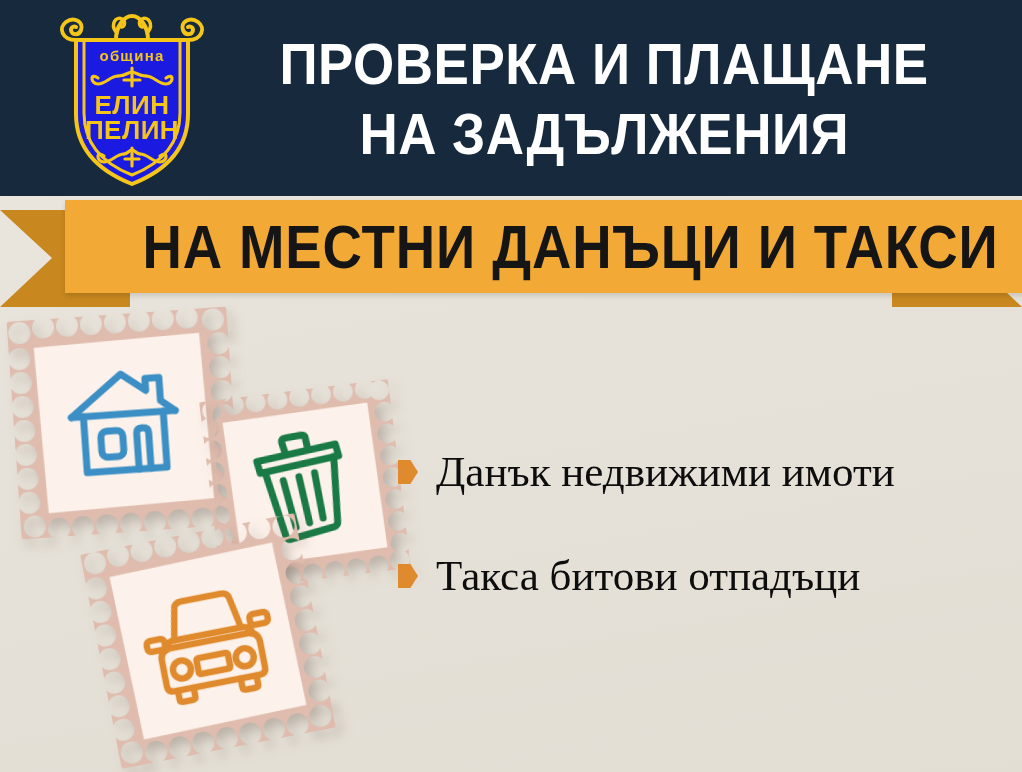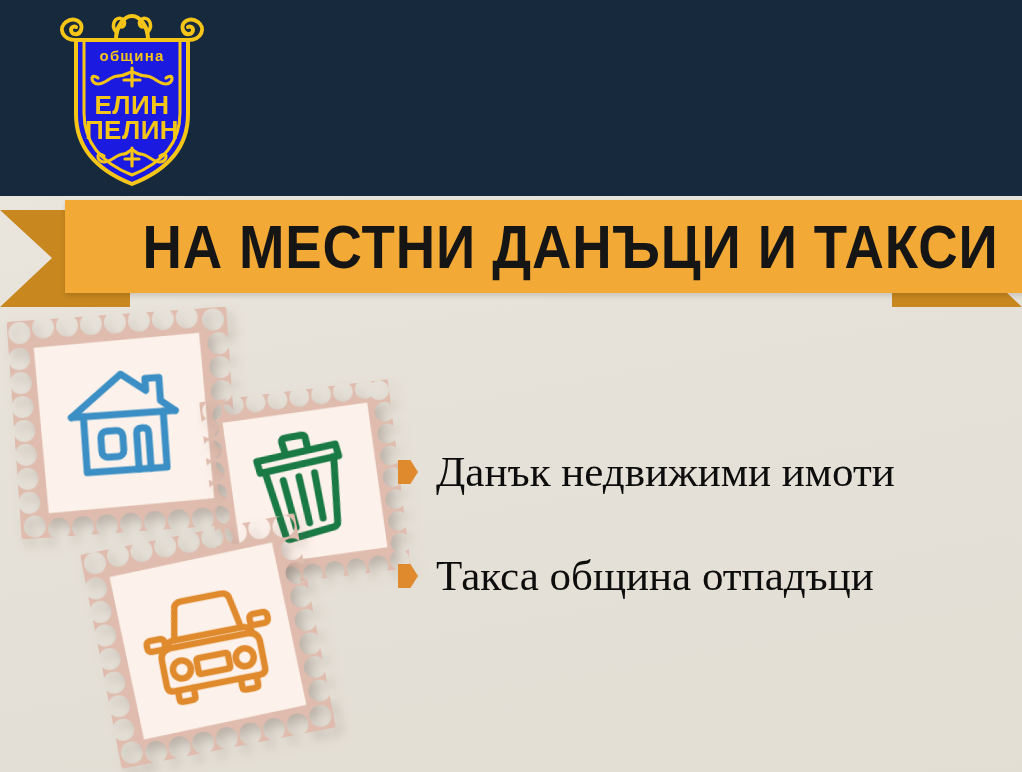--- a/index.html
+++ b/index.html
@@ -187,20 +187,24 @@
       <g fill="none" stroke="#f5c518" stroke-width="3.2" stroke-linecap="round">
         <path d="M50 150 C42 144 42 156 50 156 C58 156 62 148 70 148"></path>
         <path d="M106 150 C114 144 114 156 106 156 C98 156 94 148 86 148"></path>
         <path d="M70 148 C74 148 75 144 78 144 C81 144 82 148 86 148"></path>
         <path d="M78 142 L78 160"></path>
         <path d="M71 153 L85 153"></path>
       </g>
     </svg>
   </div>
 
+  <div class="header-title">
+    <span class="ln">ПРОВЕРКА И ПЛАЩАНЕ</span>
+    <span class="ln">НА ЗАДЪЛЖЕНИЯ</span>
+  </div>
 
   <div class="ribbon">
     <div class="ribbon-tail left"></div>
     <div class="ribbon-tail right"></div>
     <div class="ribbon-band">
       <span class="rtxt">НА МЕСТНИ ДАНЪЦИ И ТАКСИ</span>
     </div>
   </div>
 
   <div class="stamp" style="left:8px; top:310px; transform: rotate(-4deg);">
@@ -373,19 +377,19 @@
 
   <div class="tax-list">
 
     <div class="tax-item">
       <span class="bullet"></span>
       <span class="tax-label">Данък недвижими имоти</span>
     </div>
 
     <div class="tax-item">
       <span class="bullet"></span>
-      <span class="tax-label">Такса община отпадъци</span>
+      <span class="tax-label">Такса битови отпадъци</span>
     </div>
 
 
   </div>
 
 </div>
 
 </body></html>

